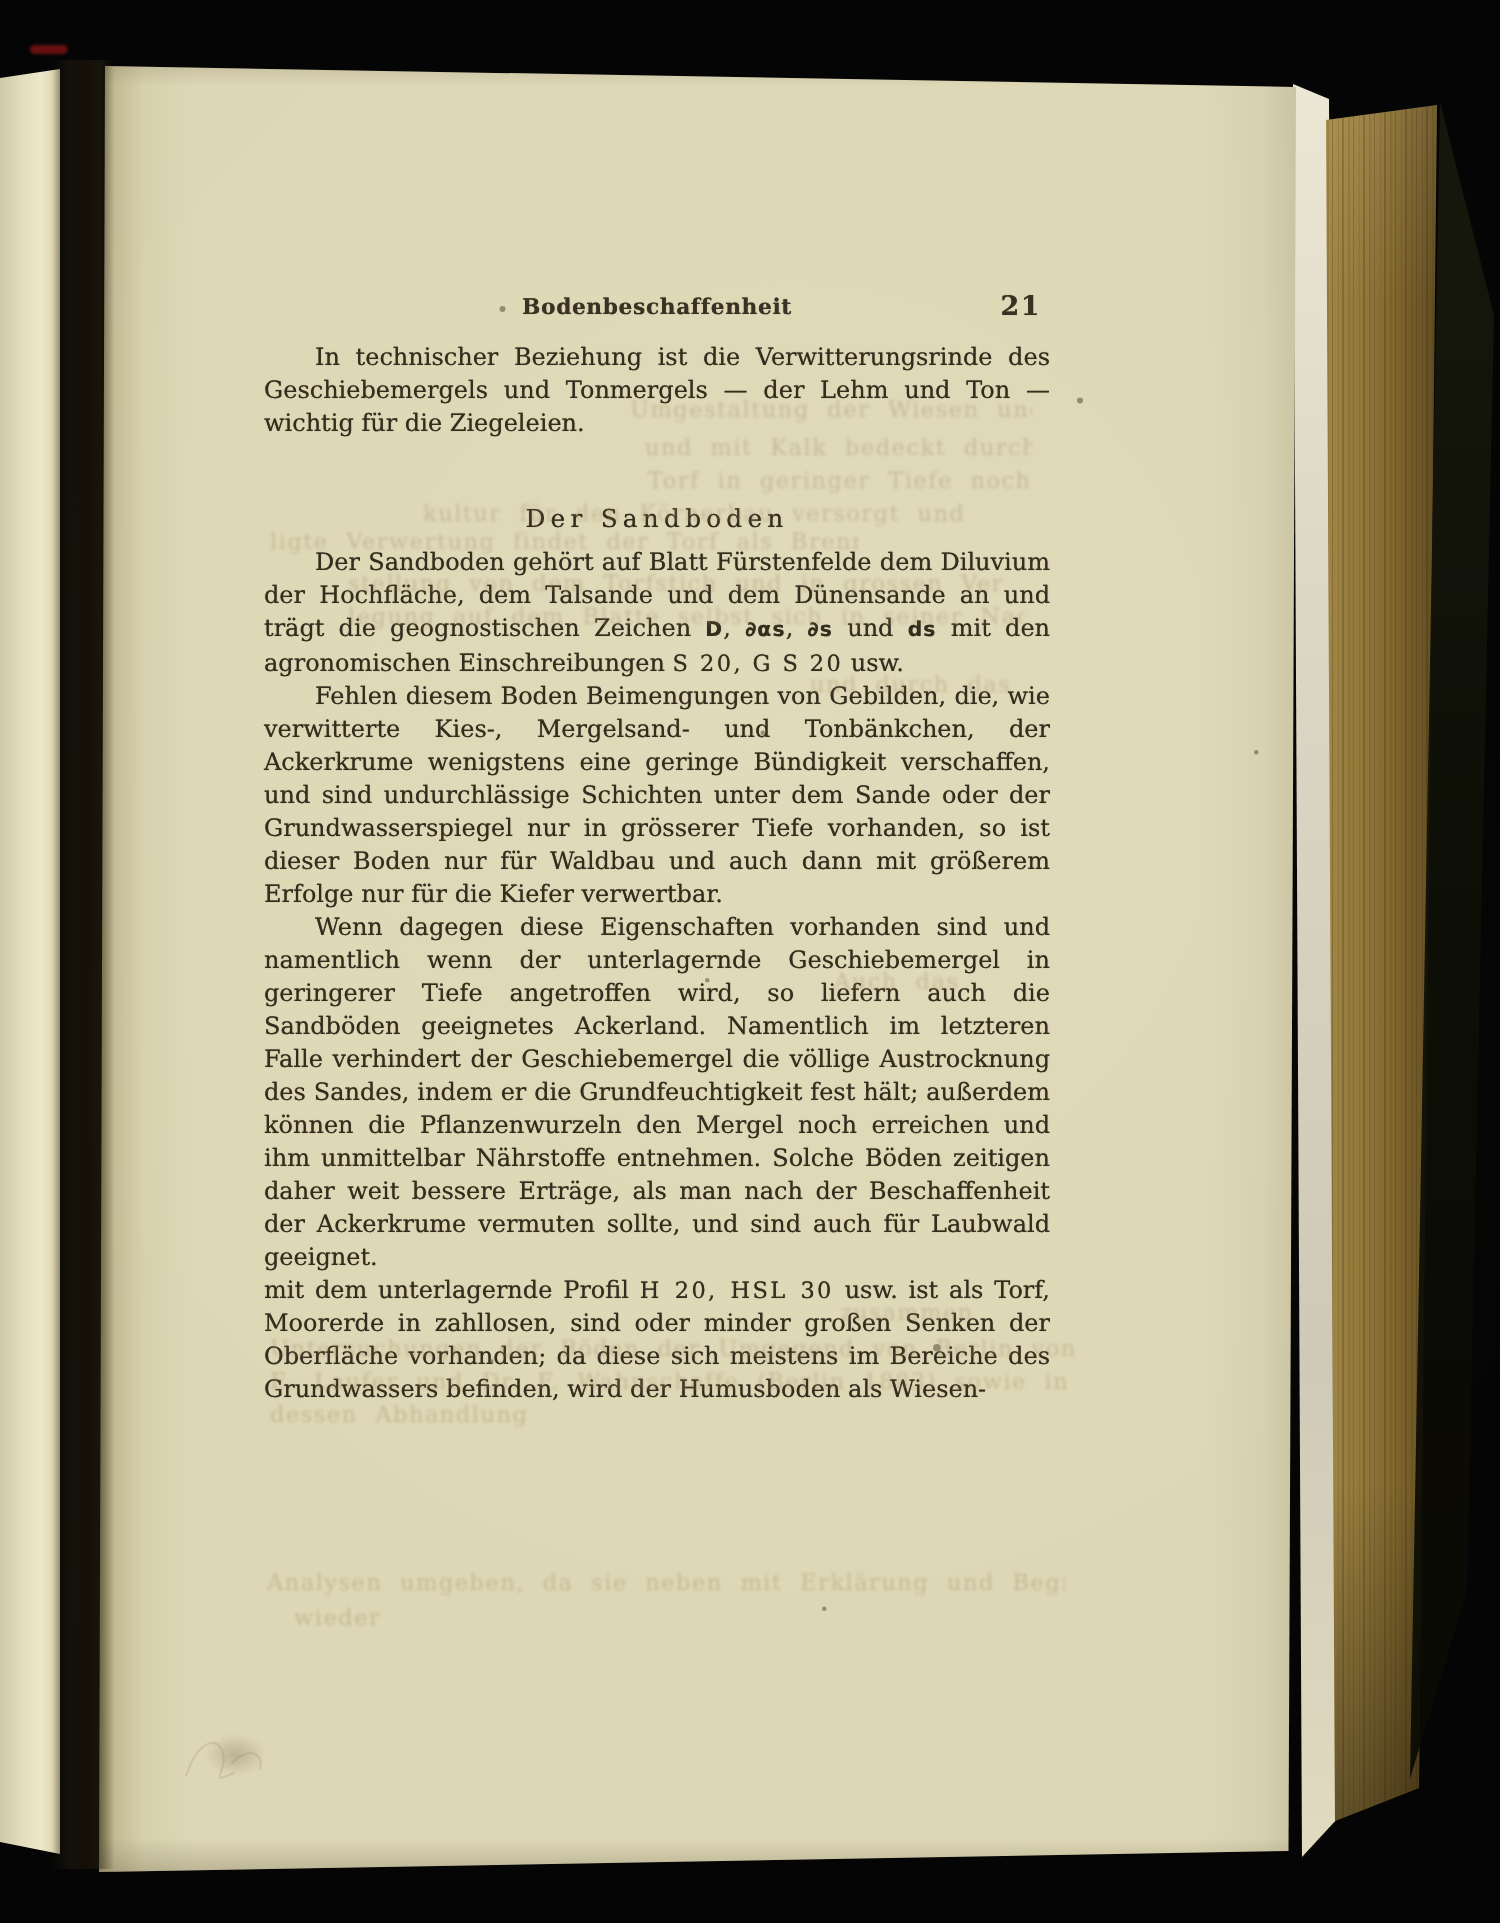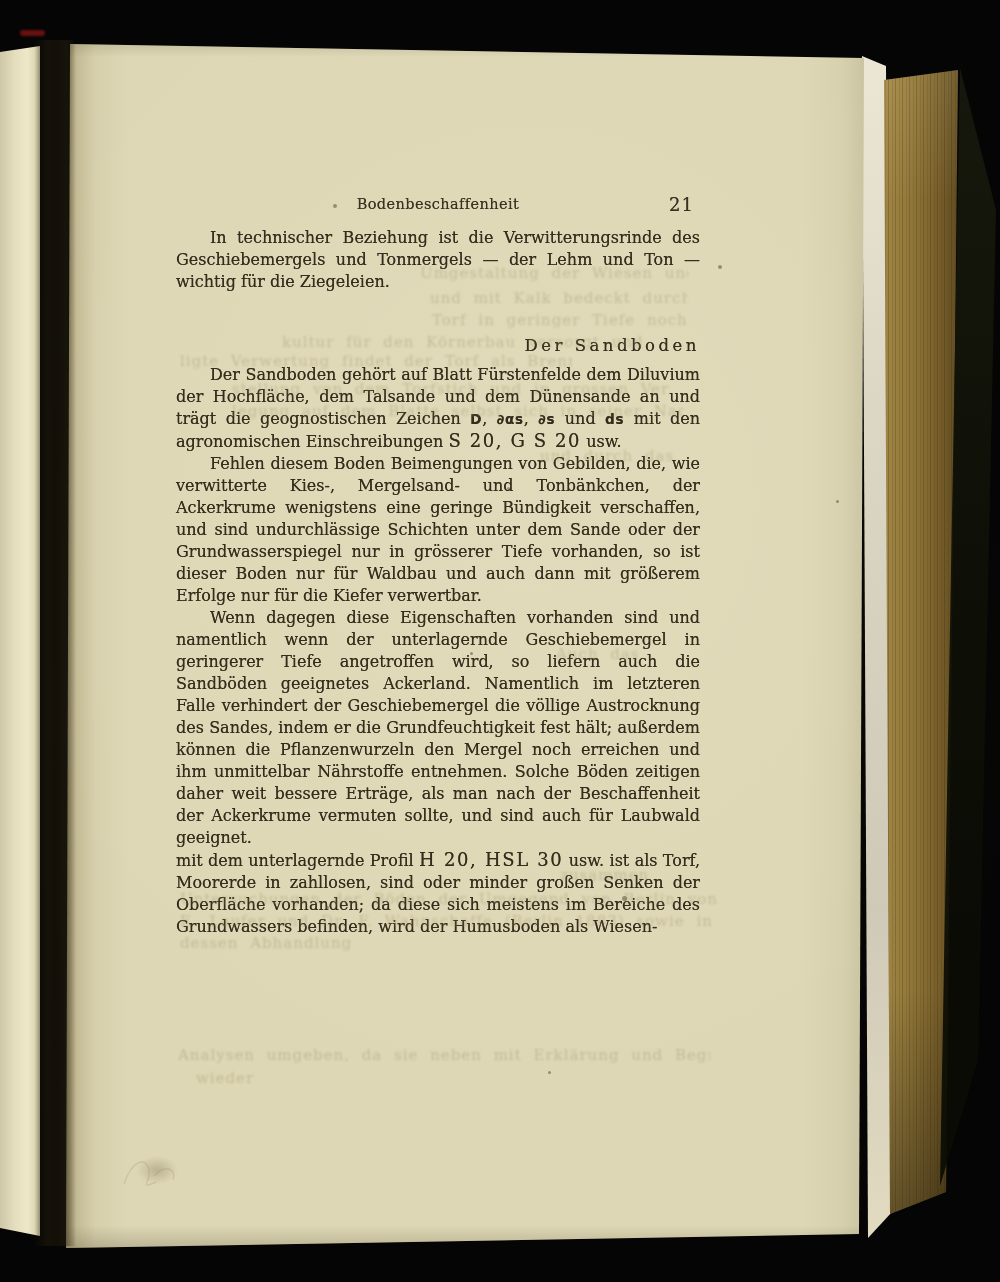--- a/index.html
+++ b/index.html
@@ -37,31 +37,31 @@
     background:
       radial-gradient(120% 85% at 58% 38%, rgba(255,252,238,.10) 0%, rgba(0,0,0,0) 62%),
       linear-gradient(180deg, rgba(110,100,70,.28) 0%, rgba(0,0,0,0) 1.6%, rgba(0,0,0,0) 97.8%, rgba(90,82,56,.3) 100%),
       linear-gradient(90deg,#9b9069 0%,#c4bb95 1.6%,#d7d0ad 4%,#ded7b5 8%,#ded7b5 92%,#d7d0ae 97%,#c9c2a0 100%);}
 
   .layer{position:absolute;left:0;top:0;width:1000px;height:1282px;z-index:6;}
 
   
   .page-header{position:absolute;left:176px;top:194px;width:524px;height:24px;color:#3a3122;}
   .running-head{position:absolute;left:50%;transform:translateX(-50%);top:2px;
-    font-size:14.5px;font-weight:normal;letter-spacing:.4px;text-shadow:0 0 .5px rgba(58,49,34,.7);}
-  .page-number{position:absolute;right:6px;top:0;font-size:18px;font-weight:normal;letter-spacing:1px;
+    font-size:14.5px;font-weight:bold;letter-spacing:.4px;text-shadow:0 0 .5px rgba(58,49,34,.7);}
+  .page-number{position:absolute;right:6px;top:0;font-size:18px;font-weight:bold;letter-spacing:1px;
     text-shadow:0 0 .5px rgba(58,49,34,.7);}
   .text-block{position:absolute;left:176px;top:227px;width:524px;
     font-size:16px;line-height:22px;color:#352c1d;text-align:justify;
     text-shadow:0 0 .5px rgba(53,44,29,.75);}
   .para{margin:0;}
   .para.indent{text-indent:34px;}
-  .heading{text-align:right;letter-spacing:3.5px;margin:42px 0 7px;font-size:16.5px;}
+  .heading{text-align:center;letter-spacing:3.5px;margin:42px 0 7px;font-size:16.5px;}
   .sym{font-family:"DejaVu Sans",sans-serif;font-weight:bold;font-size:13.5px;letter-spacing:.8px;}
-  .sc{font-size:18px;letter-spacing:1.6px;}
+  .sc{font-size:15px;letter-spacing:1.6px;}
 
   
   .ghost{position:absolute;font-family:"DejaVu Serif",serif;font-size:15px;line-height:18px;
     color:#9d9168;opacity:.42;filter:blur(1.15px);white-space:nowrap;overflow:hidden;
     letter-spacing:1px;word-spacing:6px;}
 
   
   .speck{position:absolute;border-radius:50%;background:#57503c;opacity:.55;filter:blur(.4px);}
   .red-mark{position:absolute;left:20px;top:30px;width:25px;height:6px;border-radius:3px;
     background:#7a1313;filter:blur(1.2px);opacity:.85;z-index:3;}

